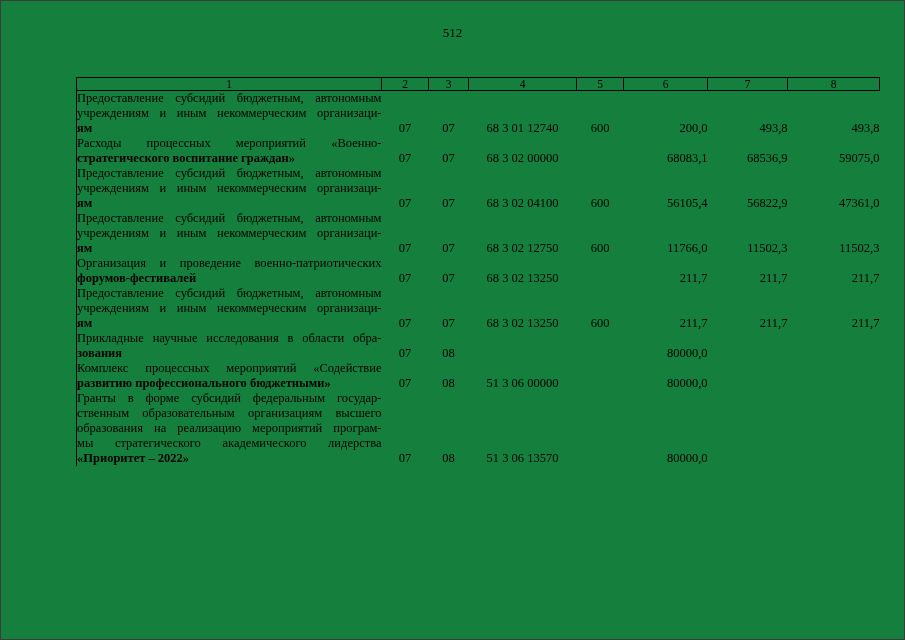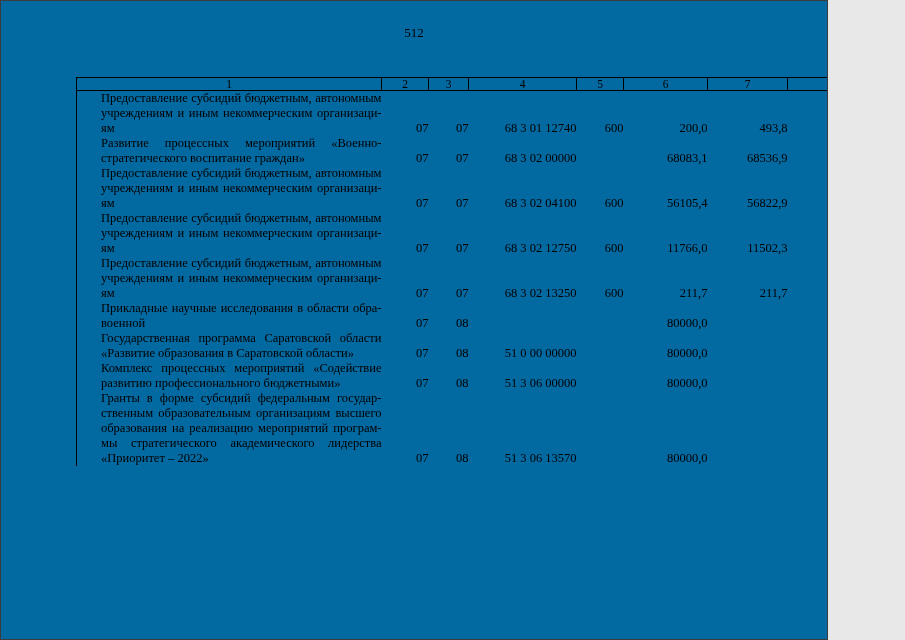--- a/index.html
+++ b/index.html
@@ -4,23 +4,23 @@
 <style>
   html, body {
     margin: 0;
     padding: 0;
     background: #e8e8e8;
     font-family: "Liberation Serif", serif;
     color: #000;
   }
   .page {
     position: relative;
-    width: 828px;
+    width: 905px;
     height: 640px;
-    background: #0369a1;
+    background: #15803d;
     border: 1px solid #3c3c3c;
     box-sizing: border-box;
     overflow: hidden;
   }
   .pageno {
     position: absolute;
     top: 24px;
     left: 0;
     width: 100%;
     text-align: center;
@@ -51,26 +51,26 @@
   td.name {
     padding-left: 8px;
     padding-right: 2px;
     border-left: 1px solid #000;
   }
   .nline {
     line-height: 15px;
     white-space: nowrap;
     text-align: justify;
     text-align-last: justify;
-    margin-left: 24px;
   }
   .nline.last {
     text-align-last: left;
-  }
-  td.ctr { text-align: right; }
+    font-weight: bold;
+  }
+  td.ctr { text-align: center; }
   td.num { text-align: right; padding-right: 9px; }
 </style>
 </head>
 <body>
 
 <div class="page">
   <div class="pageno">512</div>
 
   <table class="budget">
     <colgroup>
@@ -105,21 +105,21 @@
     <td class="ctr">07</td>
     <td class="ctr">07</td>
     <td class="ctr">68 3 01 12740</td>
     <td class="ctr">600</td>
     <td class="num">200,0</td>
     <td class="num">493,8</td>
     <td class="num">493,8</td>
   </tr>
         <tr>
     <td class="name">
-            <div class="nline">Развитие процессных мероприятий «Военно-</div>
+            <div class="nline">Расходы процессных мероприятий «Военно-</div>
             <div class="nline last">стратегического воспитание граждан»</div>
           </td>
     <td class="ctr">07</td>
     <td class="ctr">07</td>
     <td class="ctr">68 3 02 00000</td>
     <td class="ctr"></td>
     <td class="num">68083,1</td>
     <td class="num">68536,9</td>
     <td class="num">59075,0</td>
   </tr>
@@ -146,53 +146,53 @@
     <td class="ctr">07</td>
     <td class="ctr">07</td>
     <td class="ctr">68 3 02 12750</td>
     <td class="ctr">600</td>
     <td class="num">11766,0</td>
     <td class="num">11502,3</td>
     <td class="num">11502,3</td>
   </tr>
         <tr>
     <td class="name">
-            <div class="nline">Предоставление субсидий бюджетным, автономным</div>
-            <div class="nline">учреждениям и иным некоммерческим организаци-</div>
-            <div class="nline last">ям</div>
+            <div class="nline">Организация и проведение военно-патриотических</div>
+            <div class="nline last">форумов-фестивалей</div>
           </td>
     <td class="ctr">07</td>
     <td class="ctr">07</td>
     <td class="ctr">68 3 02 13250</td>
+    <td class="ctr"></td>
+    <td class="num">211,7</td>
+    <td class="num">211,7</td>
+    <td class="num">211,7</td>
+  </tr>
+        <tr>
+    <td class="name">
+            <div class="nline">Предоставление субсидий бюджетным, автономным</div>
+            <div class="nline">учреждениям и иным некоммерческим организаци-</div>
+            <div class="nline last">ям</div>
+          </td>
+    <td class="ctr">07</td>
+    <td class="ctr">07</td>
+    <td class="ctr">68 3 02 13250</td>
     <td class="ctr">600</td>
     <td class="num">211,7</td>
     <td class="num">211,7</td>
     <td class="num">211,7</td>
   </tr>
         <tr>
     <td class="name">
             <div class="nline">Прикладные научные исследования в области обра-</div>
-            <div class="nline last">военной</div>
+            <div class="nline last">зования</div>
           </td>
     <td class="ctr">07</td>
     <td class="ctr">08</td>
     <td class="ctr"></td>
-    <td class="ctr"></td>
-    <td class="num">80000,0</td>
-    <td class="num"></td>
-    <td class="num"></td>
-  </tr>
-        <tr>
-    <td class="name">
-            <div class="nline">Государственная программа Саратовской области</div>
-            <div class="nline last">«Развитие образования в Саратовской области»</div>
-          </td>
-    <td class="ctr">07</td>
-    <td class="ctr">08</td>
-    <td class="ctr">51 0 00 00000</td>
     <td class="ctr"></td>
     <td class="num">80000,0</td>
     <td class="num"></td>
     <td class="num"></td>
   </tr>
         <tr>
     <td class="name">
             <div class="nline">Комплекс процессных мероприятий «Содействие</div>
             <div class="nline last">развитию профессионального бюджетными»</div>
           </td>

